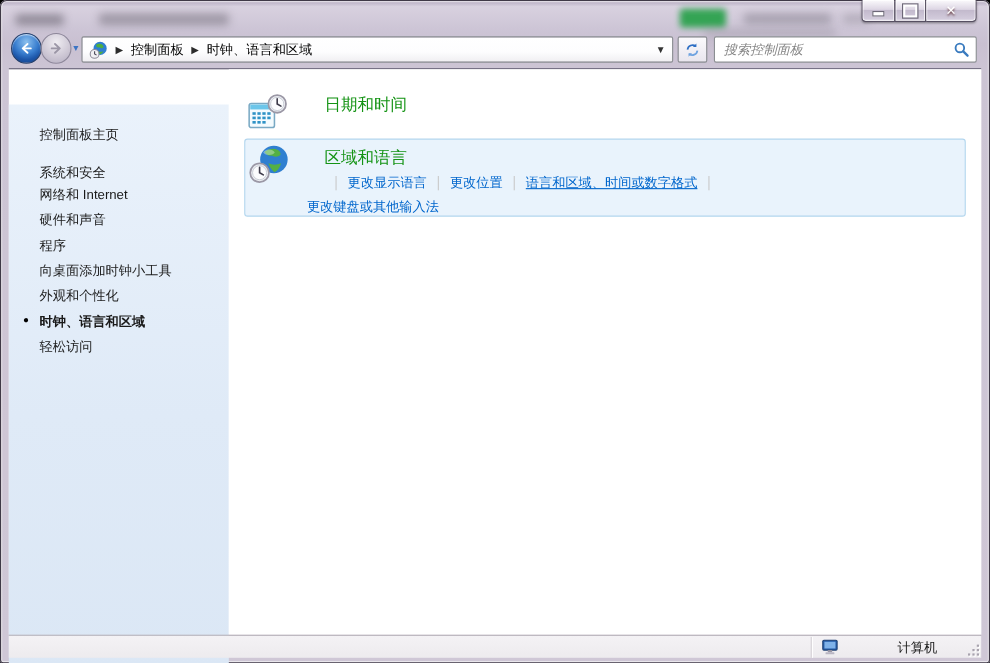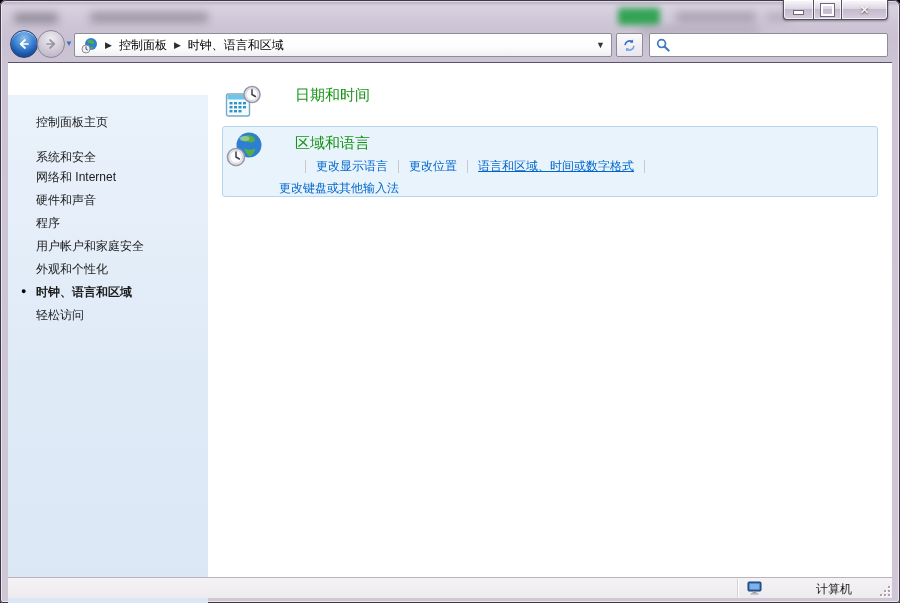--- a/index.html
+++ b/index.html
@@ -135,36 +135,37 @@
     <div class="refreshbtn">
       <svg width="15" height="15" viewBox="0 0 16 16">
         <path d="M3.2 7.5 A5 5 0 0 1 11.2 4.2" stroke="#2f6fc4" stroke-width="1.7" fill="none"></path>
         <path d="M11.8 1.6 L11.8 5 L8.4 5 Z" fill="#2f6fc4"></path>
         <path d="M12.8 8.5 A5 5 0 0 1 4.8 11.8" stroke="#6fa3e0" stroke-width="1.7" fill="none"></path>
         <path d="M4.2 14.4 L4.2 11 L7.6 11 Z" fill="#6fa3e0"></path>
       </svg>
     </div>
 
     <div class="searchbox">
+      <input type="text" placeholder="搜索控制面板" style="">
       <svg width="14" height="14" viewBox="0 0 14 14">
         <circle cx="5.6" cy="5.6" r="3.9" stroke="#3a7bbf" stroke-width="1.7" fill="none"></circle>
         <line x1="8.7" y1="8.7" x2="12.6" y2="12.6" stroke="#3a7bbf" stroke-width="2.1" stroke-linecap="round"></line>
       </svg>
     </div>
   </div>
 
   <div class="content">
 
     <div class="sidebar">
       <div class="side-item" style="top:19px">控制面板主页</div>
       <div class="side-item" style="top:54px">系统和安全</div>
       <div class="side-item" style="top:74px">网络和 Internet</div>
       <div class="side-item" style="top:97px">硬件和声音</div>
       <div class="side-item" style="top:120px">程序</div>
-      <div class="side-item" style="top:143px">用户帐户和家庭安全</div>
+      <div class="side-item" style="top:143px">向桌面添加时钟小工具</div>
       <div class="side-item" style="top:166px">外观和个性化</div>
       <div class="side-item selected" style="top:189px">
         <span class="bullet">●</span>
         <span>时钟、语言和区域</span>
       </div>
       <div class="side-item" style="top:212px">轻松访问</div>
     </div>
 
     <div class="main">
 

